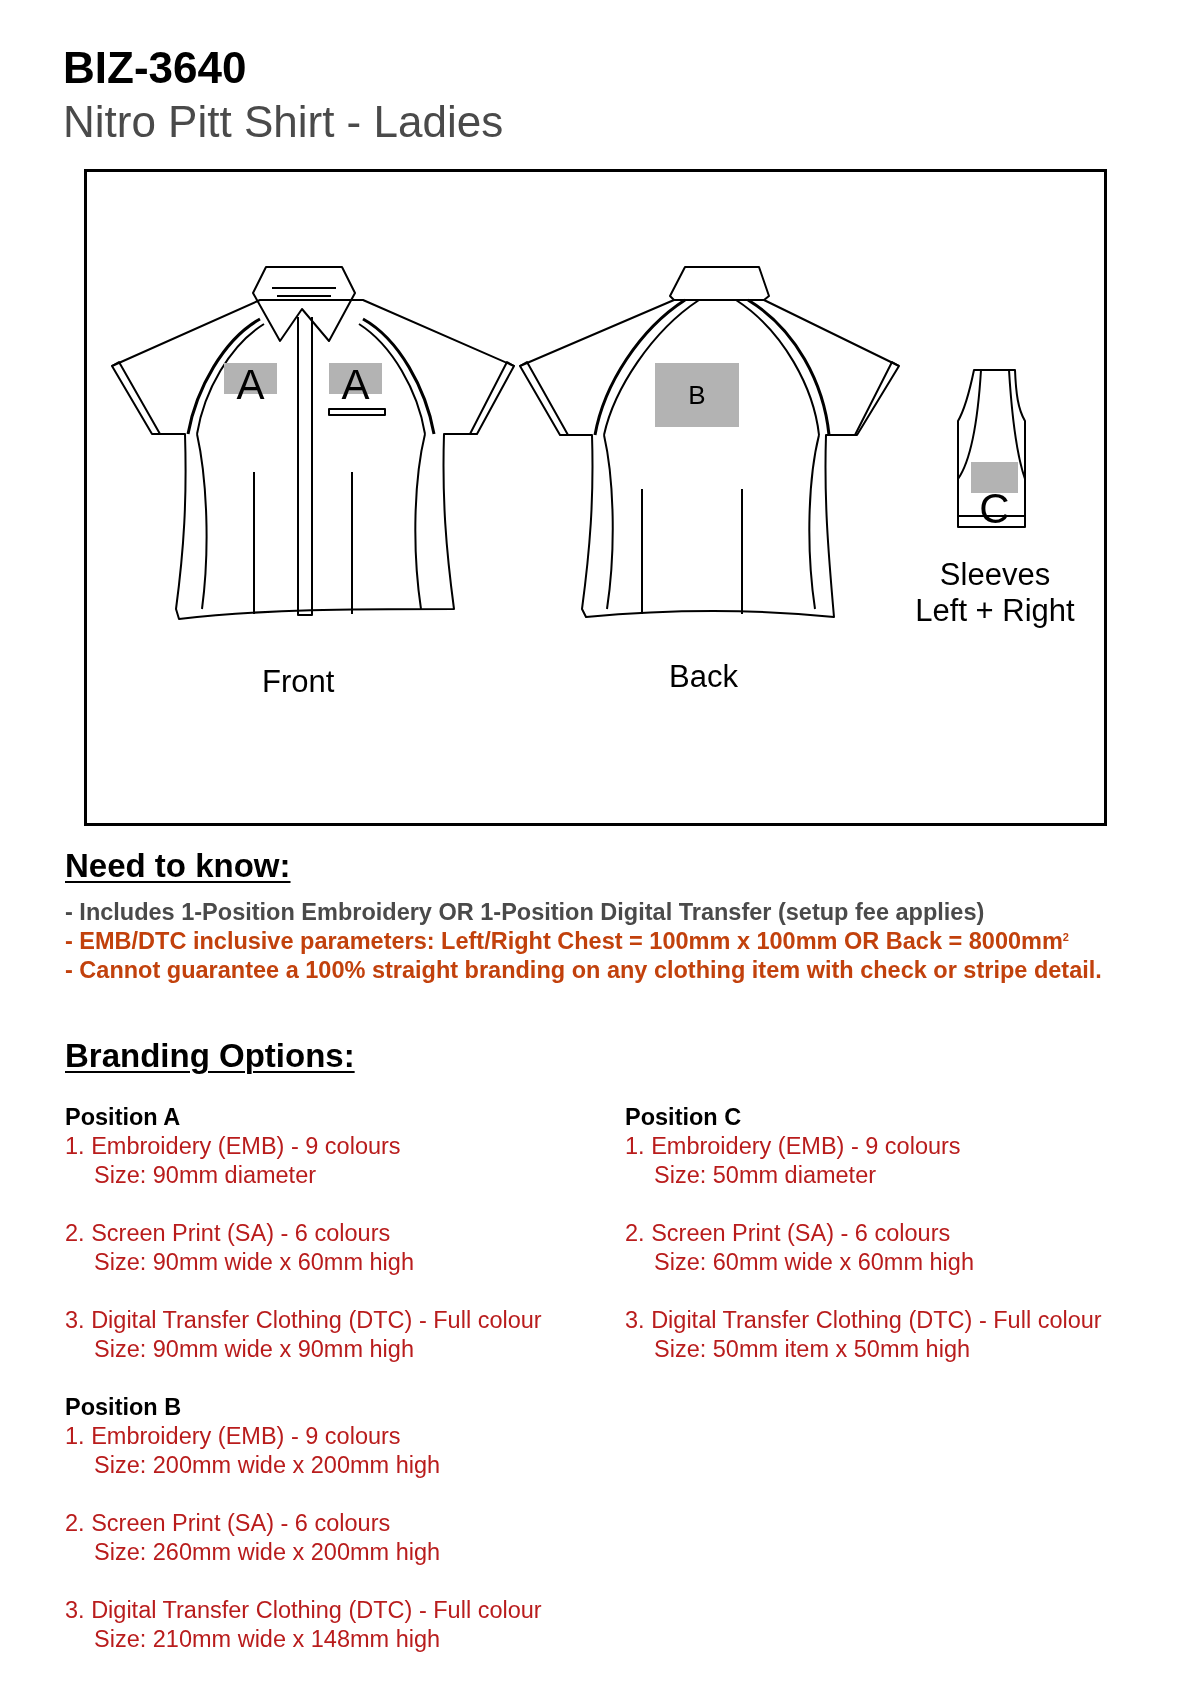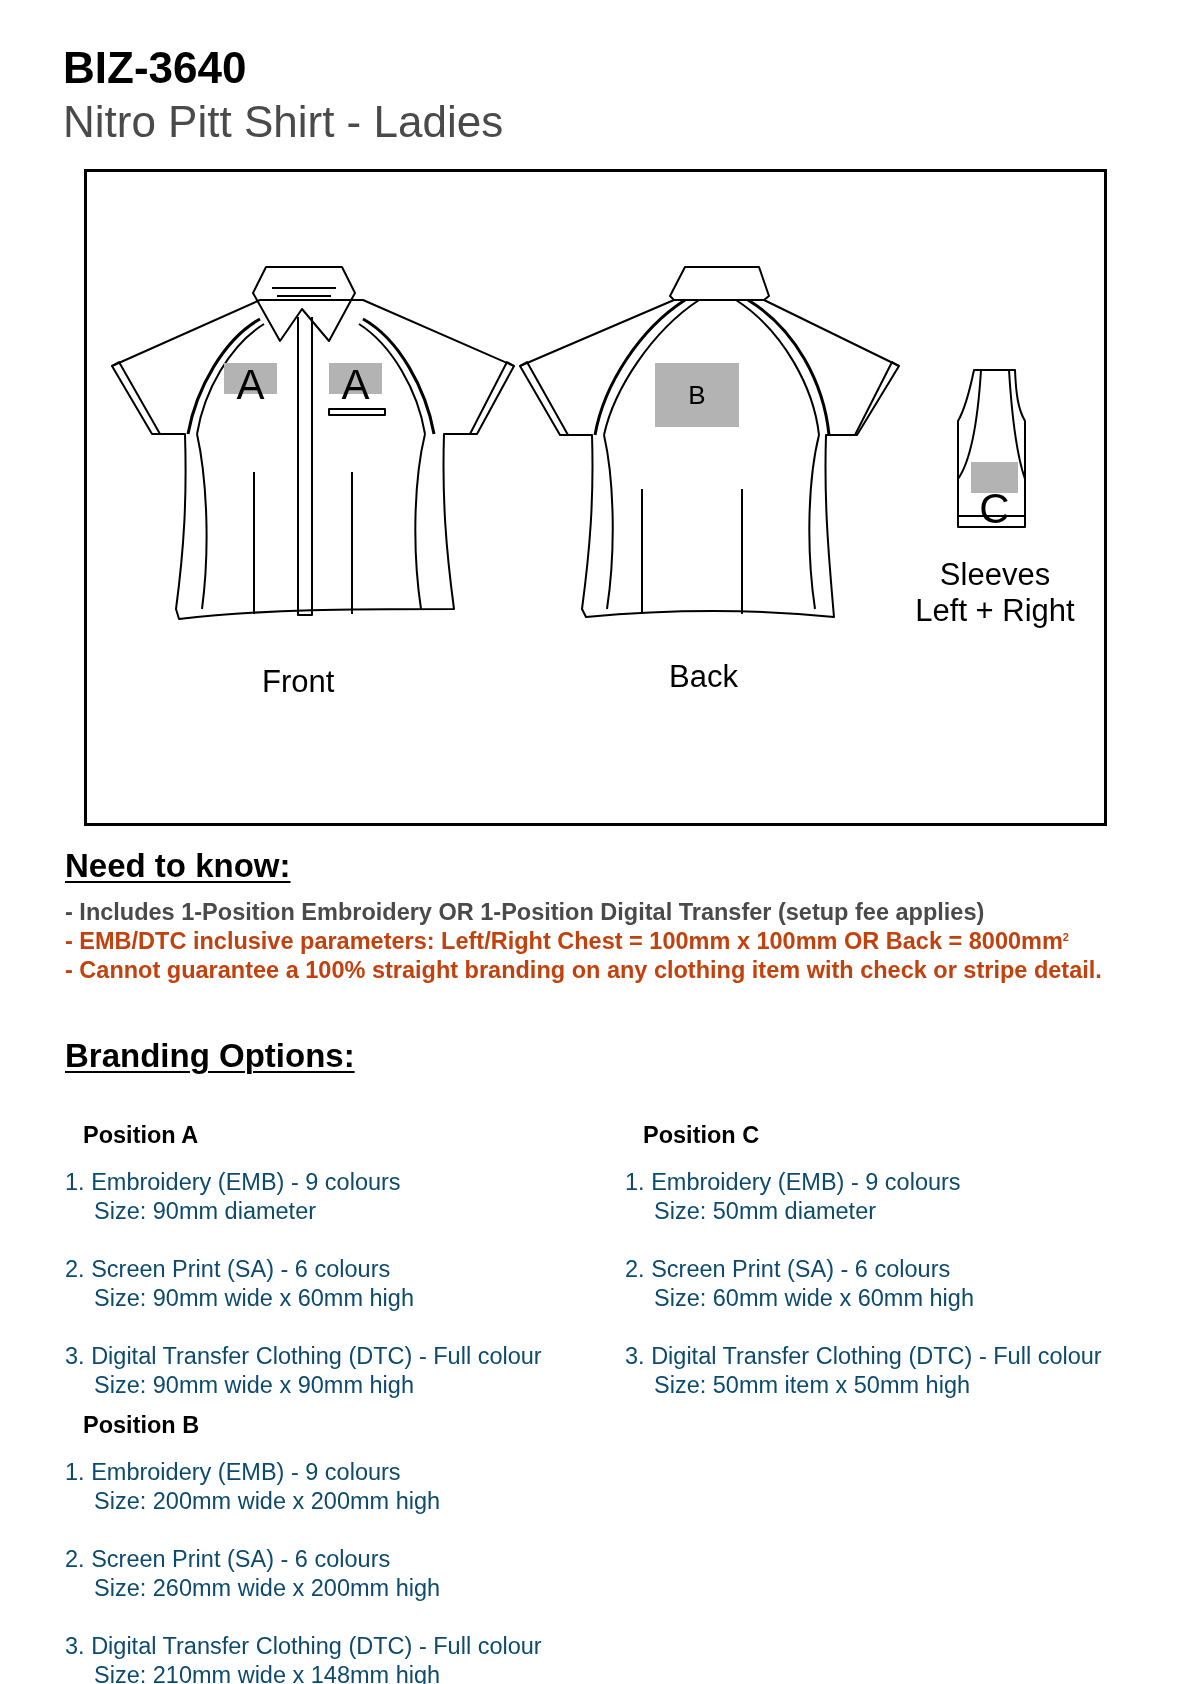--- a/index.html
+++ b/index.html
@@ -8,22 +8,22 @@
   .abs { position: absolute; }
   #code { left: 63px; top: 42px; font-size: 44px; font-weight: bold; letter-spacing: 0px; line-height: 52px; }
   #name { left: 63px; top: 96px; font-size: 44px; color: #4a4a4a; line-height: 52px; }
   #frame { left: 84px; top: 169px; width: 1017px; height: 651px; border: 3px solid #000; box-sizing: content-box; }
   #art { left: 84px; top: 169px; width: 1023px; height: 657px; }
   .lbl { font-size: 31px; color: #000; line-height: 36px; }
   .h2 { font-size: 33px; font-weight: bold; text-decoration: underline; text-decoration-thickness: 2px; text-underline-offset: 4px; line-height: 40px; }
   .note { font-size: 23.5px; line-height: 29px; white-space: nowrap; font-weight: bold; }
   .grey { color: #4a4a4a; }
   .red { color: #c2410c; }
-  .pos h3 { margin: 18px; font-size: 23.5px; font-weight: bold; line-height: 29px; color: #000; }
-  .pos .opt { font-size: 23.5px; line-height: 29px; color: #0c4a6e; white-space: nowrap; margin-bottom: 29px; }
+  .pos h3 { margin: 0; font-size: 23.5px; font-weight: bold; line-height: 29px; color: #000; }
+  .pos .opt { font-size: 23.5px; line-height: 29px; color: #b91c1c; white-space: nowrap; margin-bottom: 29px; }
   .pos .opt:last-child { margin-bottom: 0; }
   .pos .opt .size { padding-left: 29px; display: block; }
   sup { font-size: 11px; vertical-align: top; position: relative; top: -4px; }
 </style>
 </head>
 <body>
 
 <div id="code" class="abs">BIZ-3640</div>
 <div id="name" class="abs">Nitro Pitt Shirt - Ladies</div>
 

